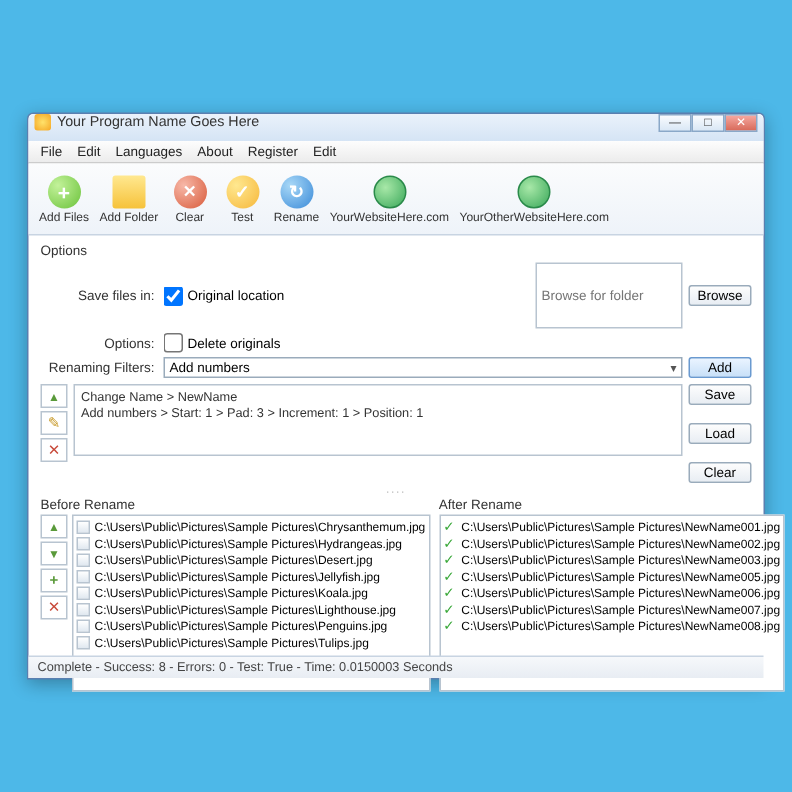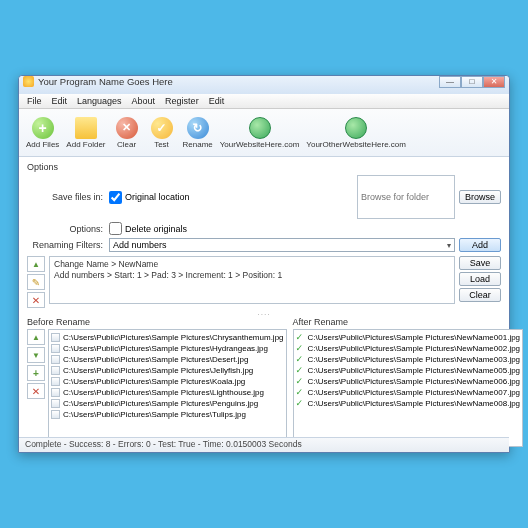--- a/index.html
+++ b/index.html
@@ -32,21 +32,21 @@
   .row { display: flex; align-items: center; margin-bottom: 3px; font-size: 9px; }
   .rowlabel { width: 82px; text-align: right; padding-right: 6px; color: #333; }
   .chk { margin-right: 3px; }
   .txt { border: 1px solid #b8c4d0; padding: 16px 3px; font-size: 9px; background:#fff; color:#999; }
   .txt.browse { width: 98px; margin-left: auto; margin-right: 4px; }
   .btn { border: 1px solid #9aabbb; background: linear-gradient(#fdfdfd,#e8edf3); padding: 1px 0; font-size: 9px; min-width: 42px; text-align:center; border-radius:2px; }
   .sel { border: 1px solid #9aabbb; background:#fff; padding: 1px 3px; font-size: 9px; flex:1; display:flex; justify-content:space-between; align-items:center; }
   .sel::after { content:"▾"; color:#555; font-size:8px; }
   .rulerow { display:flex; gap:4px; margin-bottom:4px; }
   .rulebox { flex:1; border: 1px solid #b8c4d0; background:#fff; height: 48px; padding: 2px 4px; font-size: 8.5px; line-height: 11px; color:#333; overflow:hidden;}
-  .sidebtns { display:flex; flex-direction:column; gap:2px; }
+  .sidebtns { display:flex; flex-direction:column; gap:12px; }
   .iconbtns { display:flex; flex-direction:column; gap:2px; }
   .iconbtn { width: 18px; height: 16px; border:1px solid #b8c4d0; background:#fff; display:flex; align-items:center; justify-content:center; font-size:10px; }
   .iconbtn.up::before { content:"▲"; color:#5a9a3a; font-size:8px;}
   .iconbtn.down::before { content:"▼"; color:#5a9a3a; font-size:8px;}
   .iconbtn.edit::before { content:"✎"; color:#c89a2a; }
   .iconbtn.del::before { content:"✕"; color:#c84a3a; }
   .iconbtn.plus::before { content:"+"; color:#5a9a3a; font-weight:bold;}
   .splitter { height:5px; display:flex; justify-content:center; align-items:center; color:#aaa; font-size:7px; letter-spacing:1px;}
   .splitter::before { content:"····"; }
   .cols { display:flex; gap:6px; }

